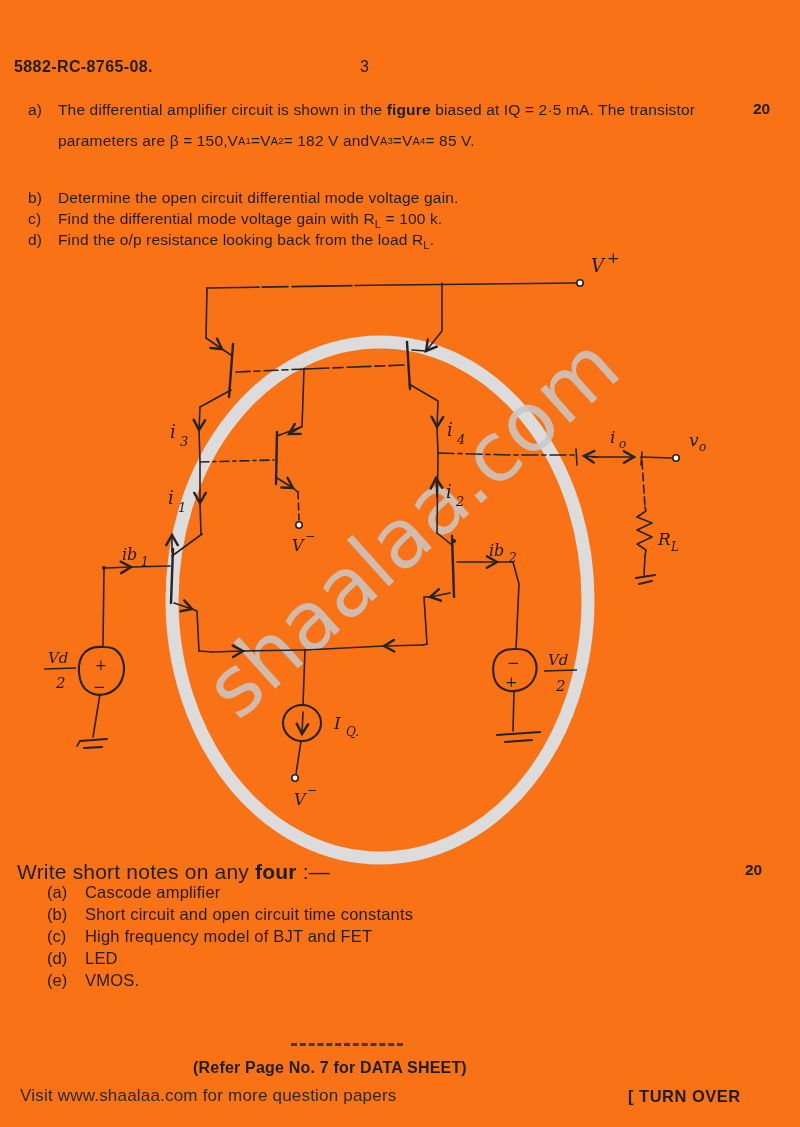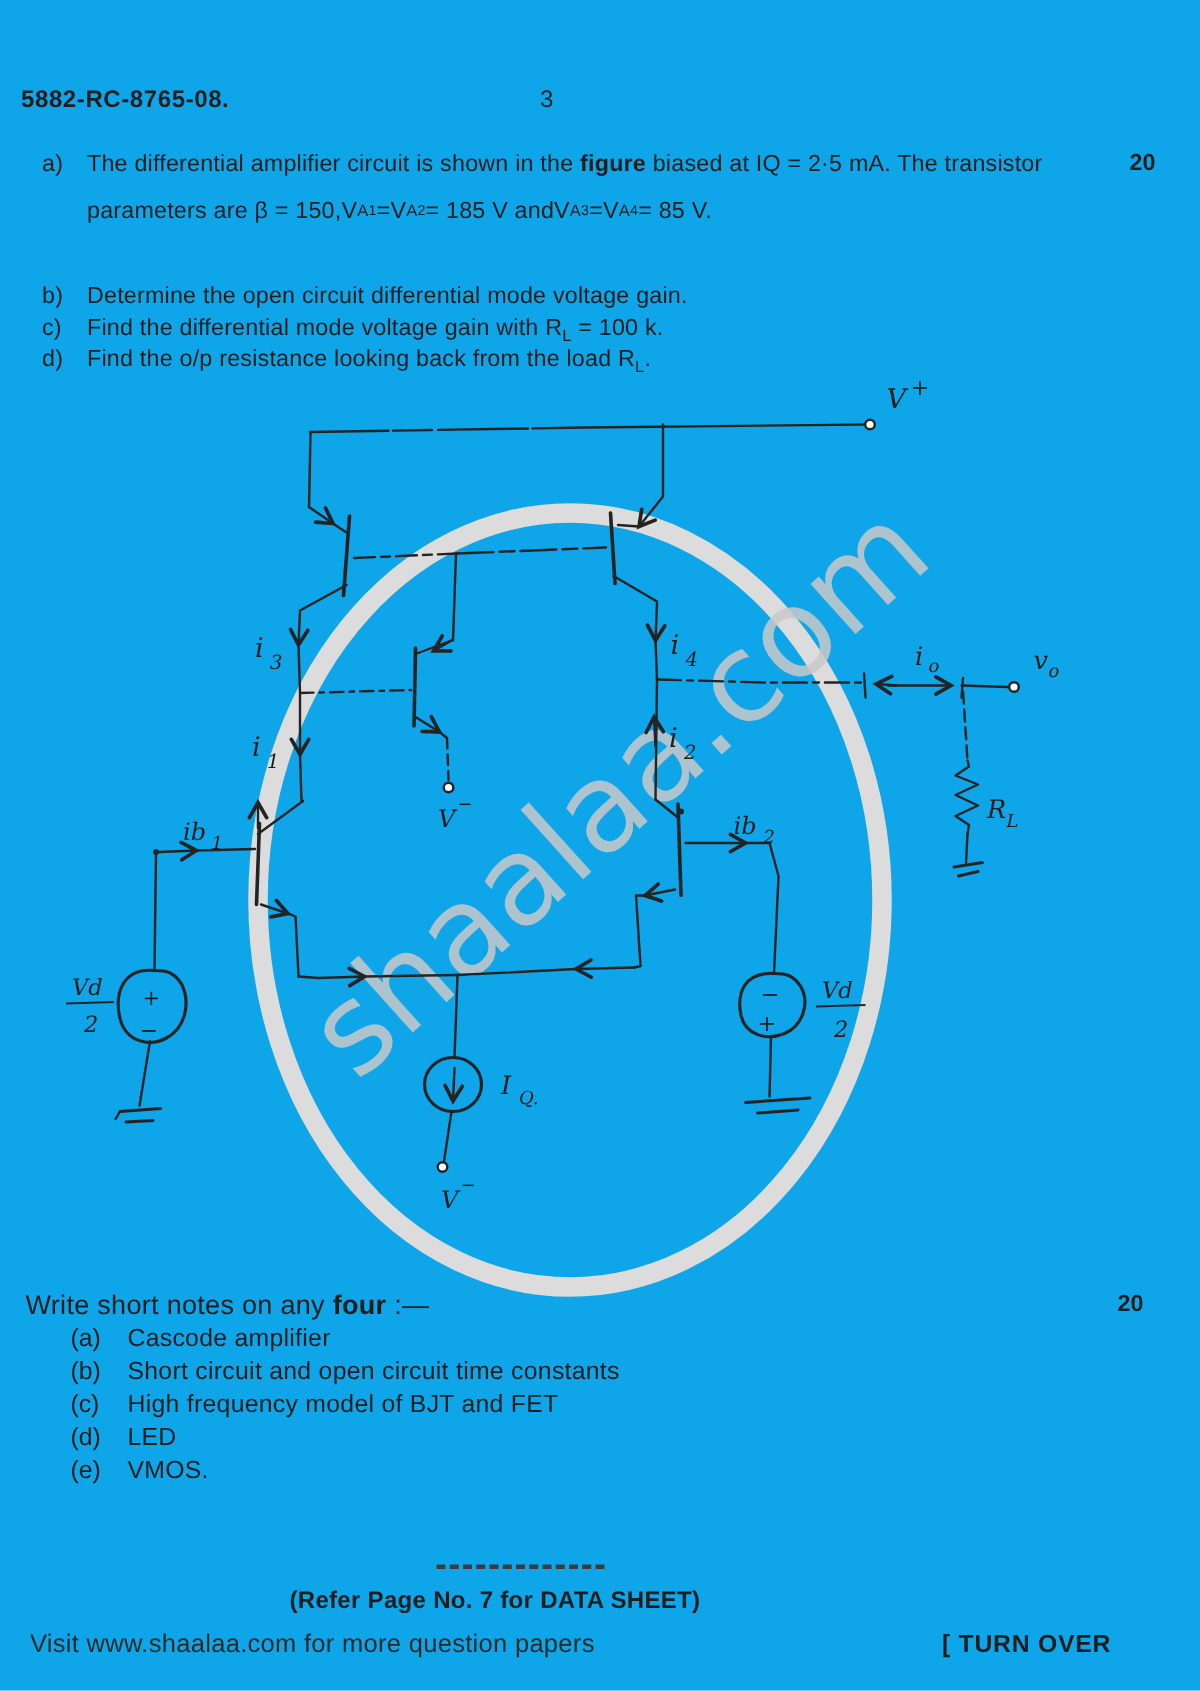--- a/index.html
+++ b/index.html
@@ -1,34 +1,34 @@
 <!DOCTYPE html>
 <html><head>
 <meta charset="utf-8">
 <style>
   html,body{margin:0;padding:0;background:#e8e8e8;}
   .page{
     position:relative;
     width:800px;height:1127px;
     margin:0 auto;
-    background:#0ea5e9;
+    background:#f97316;
     font-family:"Liberation Sans",sans-serif;
     color:#1e1e1e;
     overflow:hidden;
   }
   .abs{position:absolute;}
   .docnum{font-weight:bold;font-size:16px;letter-spacing:.4px;}
   .pagenum{font-size:16px;}
   .qrow{position:absolute;display:flex;font-size:15.5px;letter-spacing:.15px;line-height:20px;white-space:nowrap;}
   .qlabel{width:30px;flex:none;}
   .marks{position:absolute;font-weight:bold;font-size:15.5px;}
   .seg-b{font-weight:bold;}
   .seg-sub{font-size:11px;vertical-align:-4px;}
   .seg-subsub{font-size:9.5px;vertical-align:-8px;}
-  .notes-intro{font-size:18px;letter-spacing:.2px;white-space:nowrap;}
+  .notes-intro{font-size:21px;letter-spacing:.2px;white-space:nowrap;}
   .note-item-label{font-size:16.5px;}
   .note-item-text{font-size:16.5px;letter-spacing:.2px;white-space:nowrap;}
   .dash-sep{border-top:3px dashed #3c3c3c;width:112px;height:0;}
   .refer{font-weight:bold;font-size:16px;letter-spacing:.2px;white-space:nowrap;}
   .visit{font-size:17px;letter-spacing:.2px;color:#2a2a2a;white-space:nowrap;}
   .turnover{font-weight:bold;font-size:16.5px;letter-spacing:.5px;white-space:nowrap;}
   svg .wm-text{font-family:"DejaVu Sans",sans-serif;}
   svg .clabel{font-family:"DejaVu Serif",serif;font-style:italic;fill:#1c1c1c;}
 </style>
 </head>
@@ -47,21 +47,21 @@
 
   <div class="qrow" style="left:58px;top:131px;">
       <span>parameters are β = 150,  </span>
       <span>V</span>
       <span class="seg-sub">A</span>
       <span class="seg-subsub">1</span>
       <span> = </span>
       <span>V</span>
       <span class="seg-sub">A</span>
       <span class="seg-subsub">2</span>
-      <span> = 185 V  and  </span>
+      <span> = 182 V  and  </span>
       <span>V</span>
       <span class="seg-sub">A</span>
       <span class="seg-subsub">3</span>
       <span> = </span>
       <span>V</span>
       <span class="seg-sub">A</span>
       <span class="seg-subsub">4</span>
       <span> = 85 V.</span>
     </div>
 

